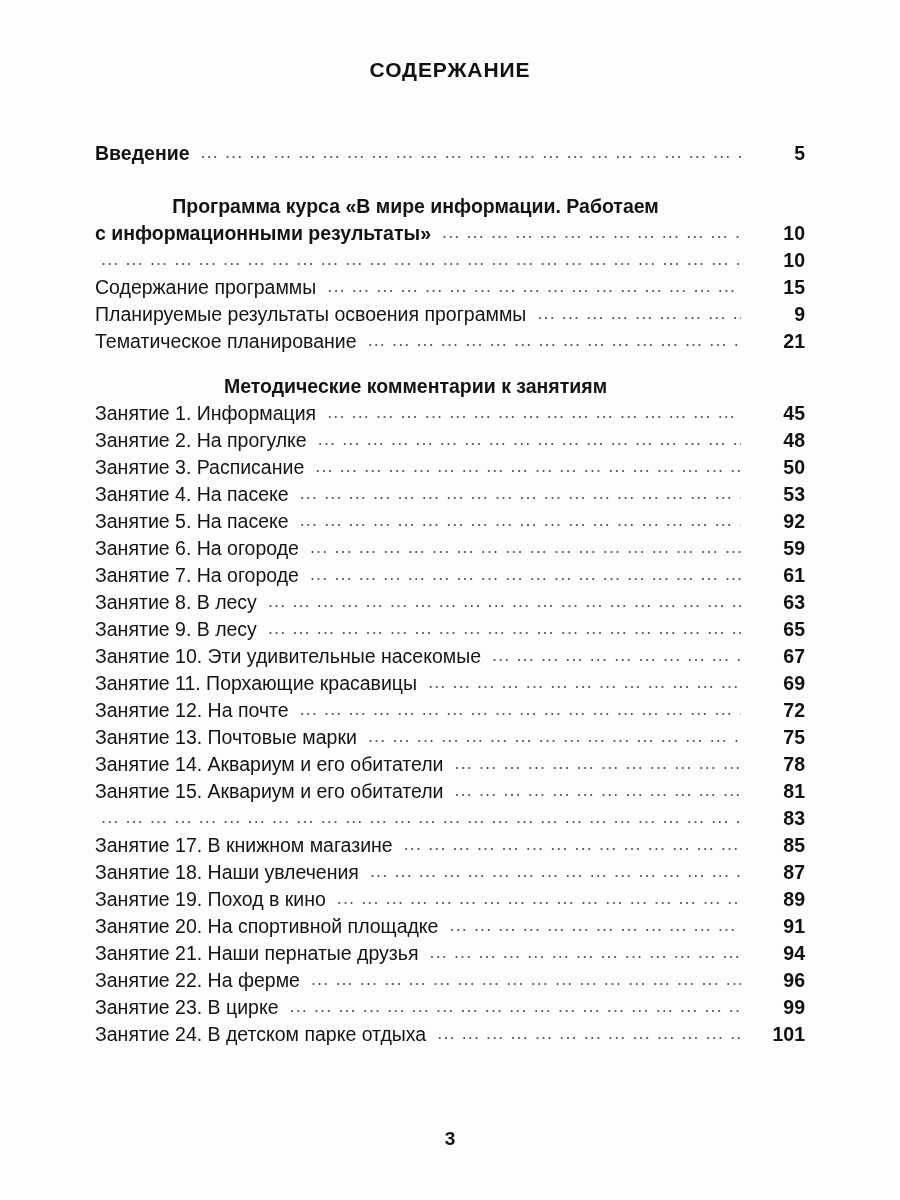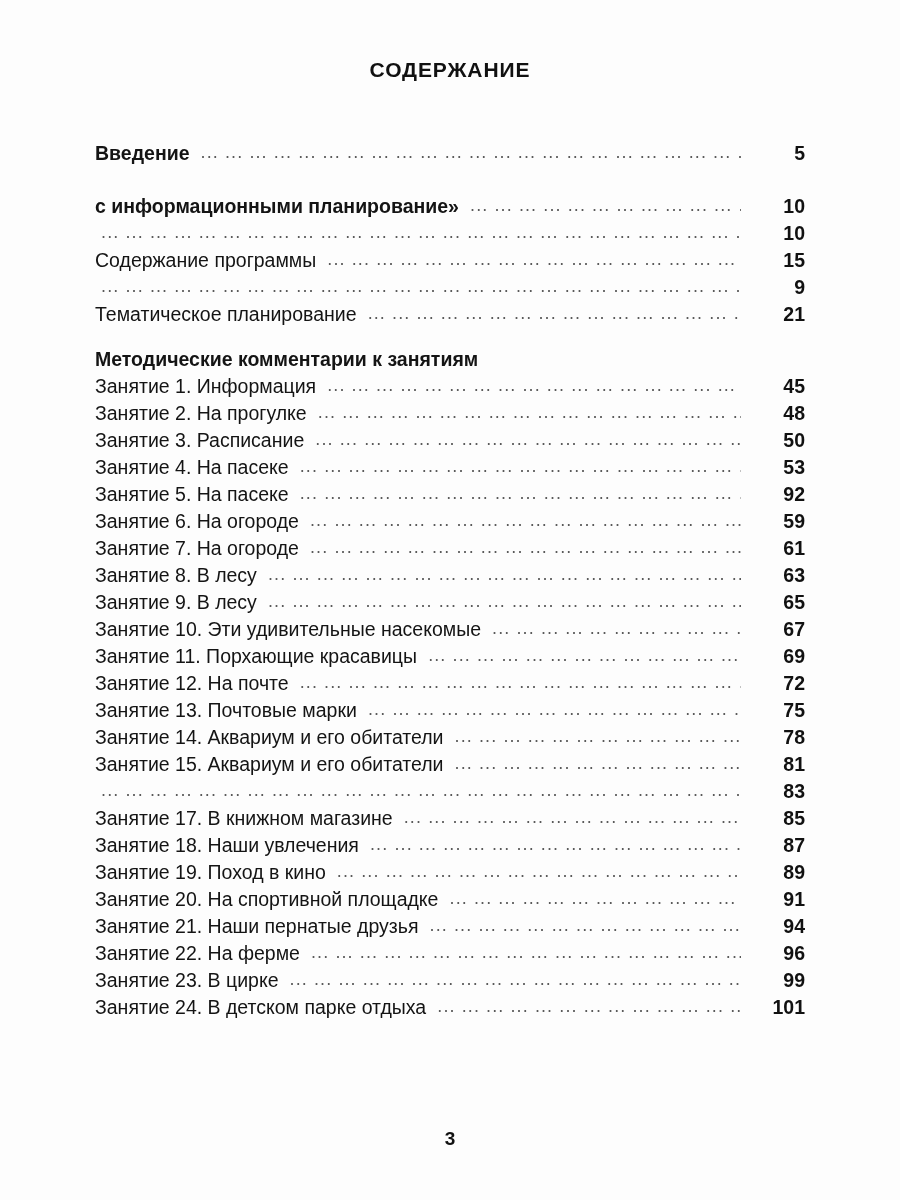--- a/index.html
+++ b/index.html
@@ -41,20 +41,21 @@
     width: 710px;
   }
   .entry {
     display: flex;
     align-items: flex-end;
     width: 100%;
     font-size: 19.5px;
     line-height: 27px;
     color: #141414;
     white-space: nowrap;
+    justify-content: center;
   }
   .entry .label {
     flex: 0 0 auto;
     padding-right: 5px;
   }
   .entry .leader {
     flex: 1 1 auto;
     overflow: hidden;
     white-space: nowrap;
     color: #5a5a5a;
@@ -98,35 +99,40 @@
 
   <div class="toc-title">СОДЕРЖАНИЕ</div>
 
   <div class="toc-body">
       <div class="entry bold">
         <span class="label">Введение</span>
         <span class="leader" aria-hidden="true">&nbsp;...&nbsp;...&nbsp;...&nbsp;...&nbsp;...&nbsp;...&nbsp;...&nbsp;...&nbsp;...&nbsp;...&nbsp;...&nbsp;...&nbsp;...&nbsp;...&nbsp;...&nbsp;...&nbsp;...&nbsp;...&nbsp;...&nbsp;...&nbsp;...&nbsp;...&nbsp;...&nbsp;...&nbsp;...&nbsp;...&nbsp;...&nbsp;...&nbsp;...&nbsp;...&nbsp;...&nbsp;...&nbsp;...&nbsp;...&nbsp;...&nbsp;...&nbsp;...&nbsp;...&nbsp;...&nbsp;...&nbsp;...&nbsp;...&nbsp;...&nbsp;...&nbsp;...&nbsp;...&nbsp;...&nbsp;...&nbsp;...&nbsp;...&nbsp;...&nbsp;...&nbsp;...&nbsp;...&nbsp;...&nbsp;...&nbsp;...&nbsp;...&nbsp;...&nbsp;...&nbsp;...&nbsp;...&nbsp;...&nbsp;...&nbsp;...&nbsp;...&nbsp;...&nbsp;...&nbsp;...</span>
         <span class="page-no">5</span>
       </div>
       <div class="spacer-lg"></div>
+      <div class="entry bold nodots">
+        <span class="label">Программа курса «В мире информации. Работаем</span>
+        <span class="page-no"></span>
+      </div>
       <div class="entry bold">
-        <span class="label">с информационными планирование»</span>
+        <span class="label">с информационными результаты»</span>
         <span class="leader" aria-hidden="true">&nbsp;...&nbsp;...&nbsp;...&nbsp;...&nbsp;...&nbsp;...&nbsp;...&nbsp;...&nbsp;...&nbsp;...&nbsp;...&nbsp;...&nbsp;...&nbsp;...&nbsp;...&nbsp;...&nbsp;...&nbsp;...&nbsp;...&nbsp;...&nbsp;...&nbsp;...&nbsp;...&nbsp;...&nbsp;...&nbsp;...&nbsp;...&nbsp;...&nbsp;...&nbsp;...&nbsp;...&nbsp;...&nbsp;...&nbsp;...&nbsp;...&nbsp;...&nbsp;...&nbsp;...&nbsp;...&nbsp;...&nbsp;...&nbsp;...&nbsp;...&nbsp;...&nbsp;...&nbsp;...&nbsp;...&nbsp;...&nbsp;...&nbsp;...&nbsp;...&nbsp;...&nbsp;...&nbsp;...&nbsp;...&nbsp;...&nbsp;...&nbsp;...&nbsp;...&nbsp;...&nbsp;...&nbsp;...&nbsp;...&nbsp;...&nbsp;...&nbsp;...&nbsp;...&nbsp;...&nbsp;...</span>
         <span class="page-no">10</span>
       </div>
       <div class="entry">
         <span class="leader" aria-hidden="true">&nbsp;...&nbsp;...&nbsp;...&nbsp;...&nbsp;...&nbsp;...&nbsp;...&nbsp;...&nbsp;...&nbsp;...&nbsp;...&nbsp;...&nbsp;...&nbsp;...&nbsp;...&nbsp;...&nbsp;...&nbsp;...&nbsp;...&nbsp;...&nbsp;...&nbsp;...&nbsp;...&nbsp;...&nbsp;...&nbsp;...&nbsp;...&nbsp;...&nbsp;...&nbsp;...&nbsp;...&nbsp;...&nbsp;...&nbsp;...&nbsp;...&nbsp;...&nbsp;...&nbsp;...&nbsp;...&nbsp;...&nbsp;...&nbsp;...&nbsp;...&nbsp;...&nbsp;...&nbsp;...&nbsp;...&nbsp;...&nbsp;...&nbsp;...&nbsp;...&nbsp;...&nbsp;...&nbsp;...&nbsp;...&nbsp;...&nbsp;...&nbsp;...&nbsp;...&nbsp;...&nbsp;...&nbsp;...&nbsp;...&nbsp;...&nbsp;...&nbsp;...&nbsp;...&nbsp;...&nbsp;...</span>
         <span class="page-no">10</span>
       </div>
       <div class="entry">
         <span class="label">Содержание программы</span>
         <span class="leader" aria-hidden="true">&nbsp;...&nbsp;...&nbsp;...&nbsp;...&nbsp;...&nbsp;...&nbsp;...&nbsp;...&nbsp;...&nbsp;...&nbsp;...&nbsp;...&nbsp;...&nbsp;...&nbsp;...&nbsp;...&nbsp;...&nbsp;...&nbsp;...&nbsp;...&nbsp;...&nbsp;...&nbsp;...&nbsp;...&nbsp;...&nbsp;...&nbsp;...&nbsp;...&nbsp;...&nbsp;...&nbsp;...&nbsp;...&nbsp;...&nbsp;...&nbsp;...&nbsp;...&nbsp;...&nbsp;...&nbsp;...&nbsp;...&nbsp;...&nbsp;...&nbsp;...&nbsp;...&nbsp;...&nbsp;...&nbsp;...&nbsp;...&nbsp;...&nbsp;...&nbsp;...&nbsp;...&nbsp;...&nbsp;...&nbsp;...&nbsp;...&nbsp;...&nbsp;...&nbsp;...&nbsp;...&nbsp;...&nbsp;...&nbsp;...&nbsp;...&nbsp;...&nbsp;...&nbsp;...&nbsp;...&nbsp;...</span>
         <span class="page-no">15</span>
       </div>
       <div class="entry">
+        <span class="label">Планируемые результаты освоения программы</span>
         <span class="leader" aria-hidden="true">&nbsp;...&nbsp;...&nbsp;...&nbsp;...&nbsp;...&nbsp;...&nbsp;...&nbsp;...&nbsp;...&nbsp;...&nbsp;...&nbsp;...&nbsp;...&nbsp;...&nbsp;...&nbsp;...&nbsp;...&nbsp;...&nbsp;...&nbsp;...&nbsp;...&nbsp;...&nbsp;...&nbsp;...&nbsp;...&nbsp;...&nbsp;...&nbsp;...&nbsp;...&nbsp;...&nbsp;...&nbsp;...&nbsp;...&nbsp;...&nbsp;...&nbsp;...&nbsp;...&nbsp;...&nbsp;...&nbsp;...&nbsp;...&nbsp;...&nbsp;...&nbsp;...&nbsp;...&nbsp;...&nbsp;...&nbsp;...&nbsp;...&nbsp;...&nbsp;...&nbsp;...&nbsp;...&nbsp;...&nbsp;...&nbsp;...&nbsp;...&nbsp;...&nbsp;...&nbsp;...&nbsp;...&nbsp;...&nbsp;...&nbsp;...&nbsp;...&nbsp;...&nbsp;...&nbsp;...&nbsp;...</span>
         <span class="page-no">9</span>
       </div>
       <div class="entry">
         <span class="label">Тематическое планирование</span>
         <span class="leader" aria-hidden="true">&nbsp;...&nbsp;...&nbsp;...&nbsp;...&nbsp;...&nbsp;...&nbsp;...&nbsp;...&nbsp;...&nbsp;...&nbsp;...&nbsp;...&nbsp;...&nbsp;...&nbsp;...&nbsp;...&nbsp;...&nbsp;...&nbsp;...&nbsp;...&nbsp;...&nbsp;...&nbsp;...&nbsp;...&nbsp;...&nbsp;...&nbsp;...&nbsp;...&nbsp;...&nbsp;...&nbsp;...&nbsp;...&nbsp;...&nbsp;...&nbsp;...&nbsp;...&nbsp;...&nbsp;...&nbsp;...&nbsp;...&nbsp;...&nbsp;...&nbsp;...&nbsp;...&nbsp;...&nbsp;...&nbsp;...&nbsp;...&nbsp;...&nbsp;...&nbsp;...&nbsp;...&nbsp;...&nbsp;...&nbsp;...&nbsp;...&nbsp;...&nbsp;...&nbsp;...&nbsp;...&nbsp;...&nbsp;...&nbsp;...&nbsp;...&nbsp;...&nbsp;...&nbsp;...&nbsp;...&nbsp;...</span>
         <span class="page-no">21</span>
       </div>
       <div class="spacer-md"></div>
       <div class="entry bold nodots">

